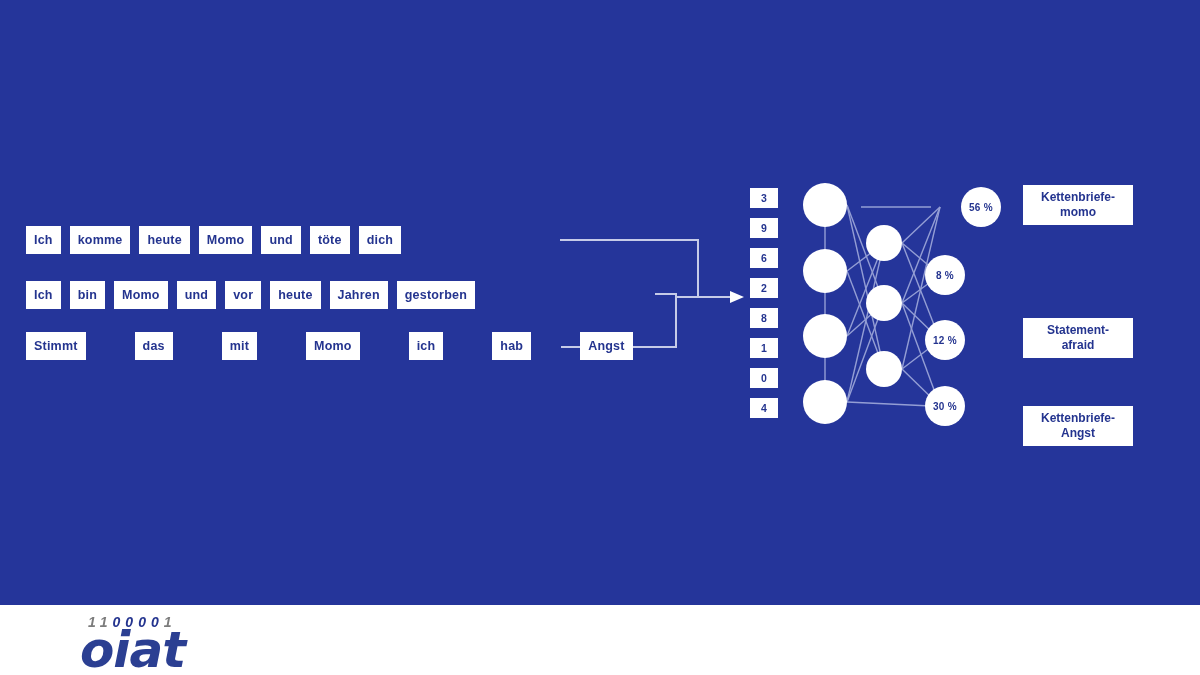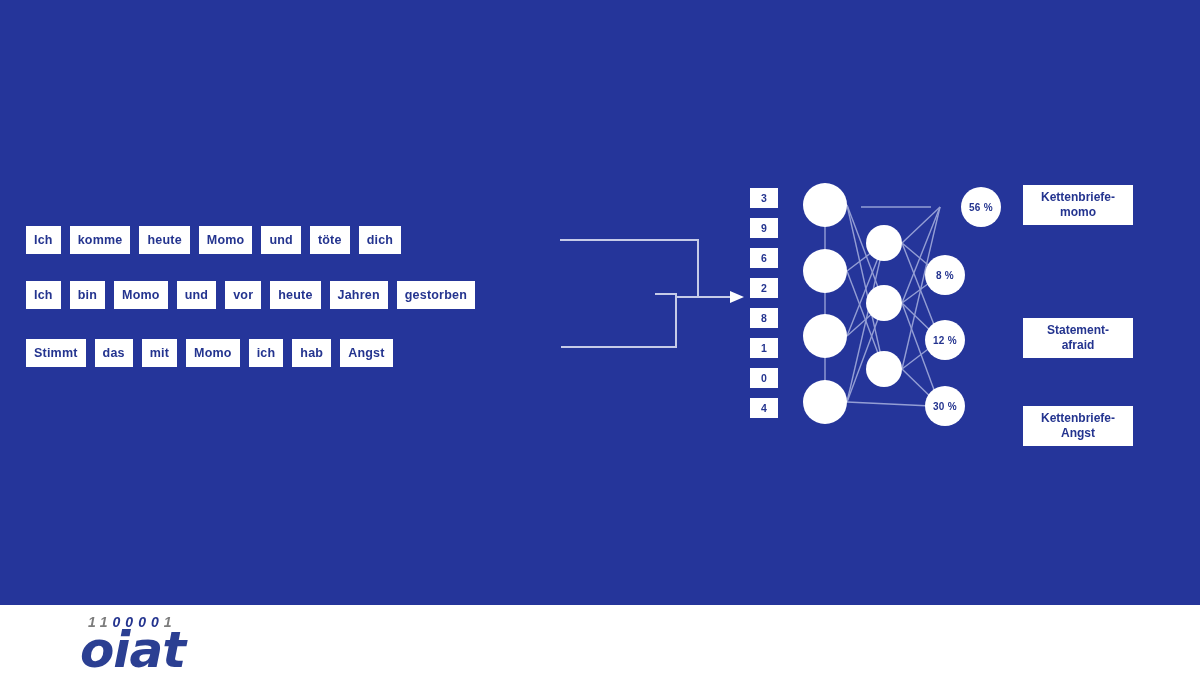--- a/index.html
+++ b/index.html
@@ -36,21 +36,21 @@
     height: 28px;
     line-height: 28px;
     text-align: left;
     margin-right: 9px;
     padding: 0 8px;
     box-sizing: border-box;
     white-space: nowrap;
   }
   #row-1 { left: 26px; top: 226px; }
   #row-2 { left: 26px; top: 281px; }
-  #row-3 { left: 26px; top: 339px; }
+  #row-3 { left: 26px; top: 332px; gap: 40px; }
 
   
   #connectors {
     position: absolute;
     left: 0; top: 0;
     width: 1200px; height: 675px;
     pointer-events: none;
   }
 
   

